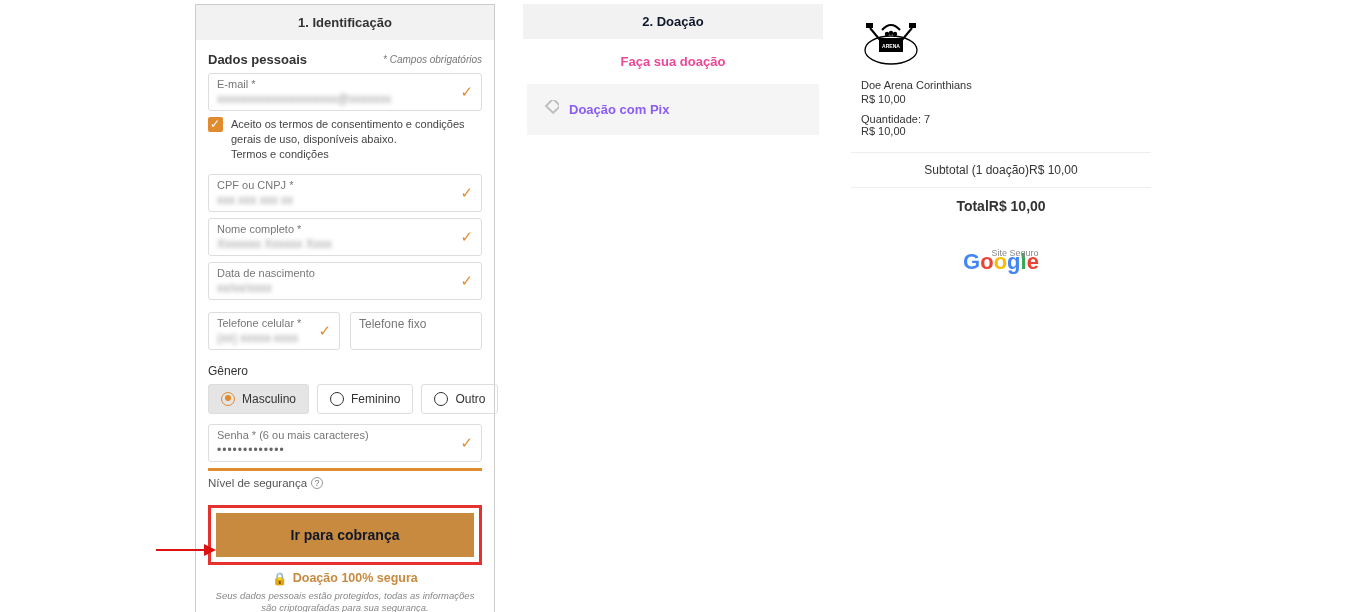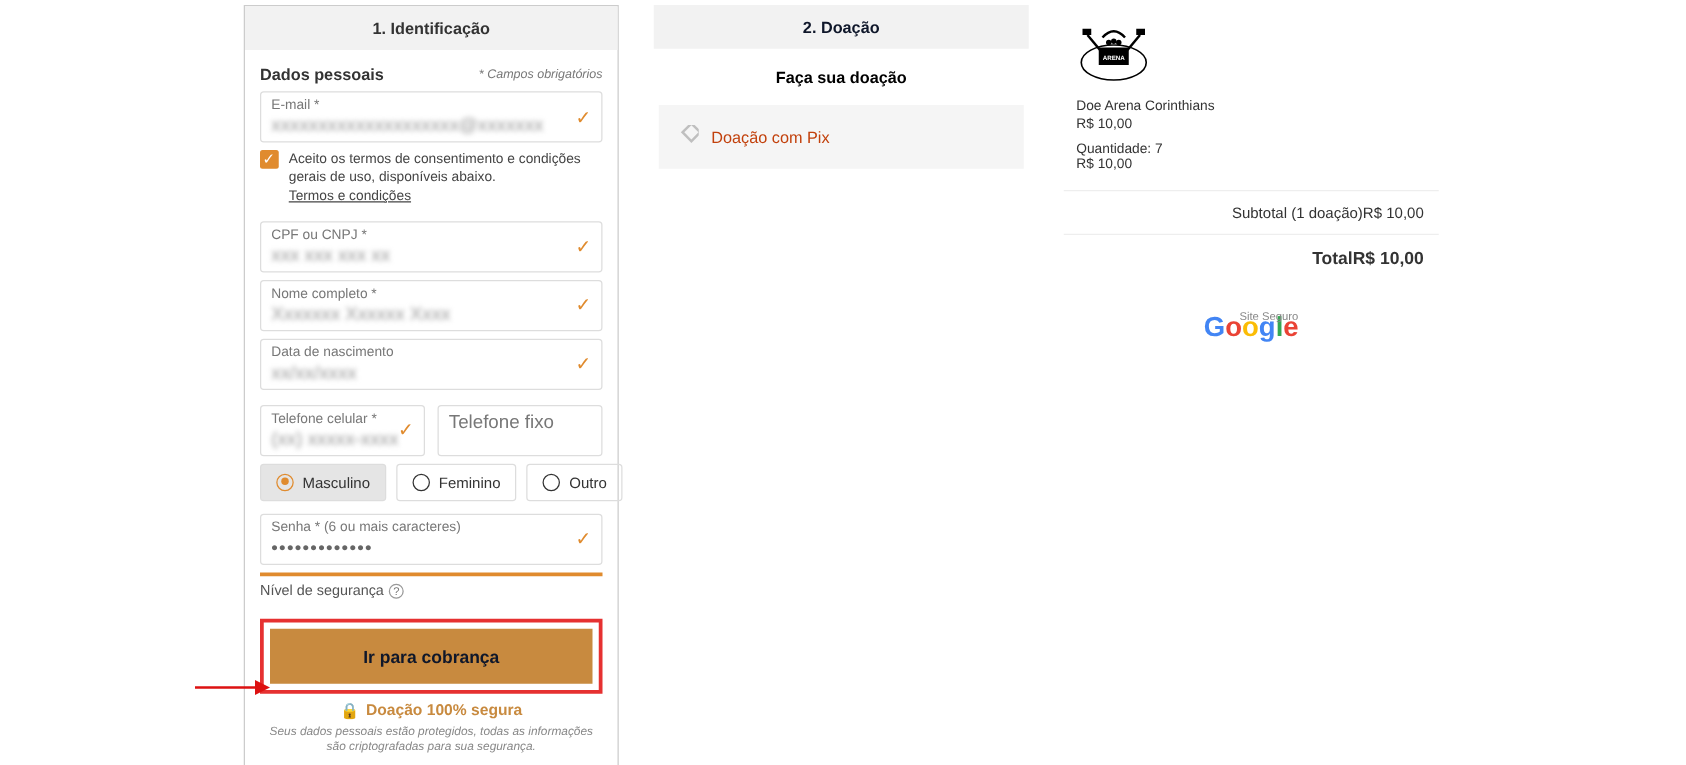--- a/index.html
+++ b/index.html
@@ -22,49 +22,50 @@
     text-align: center;
     font-weight: bold;
     padding: 10px 0;
     font-size: 13px;
   }
   .panel.middle { width: 300px; }
   .panel.middle .panel-header { color: #0f172a; }
   .middle-sub {
     text-align: center;
     font-weight: bold;
-    color: #000000;
+    color: #ec4899;
     font-size: 13px;
     margin: 15px 0;
   }
   .pix-row {
     background: #f5f5f5;
-    color: #c2410c;
+    color: #8b5cf6;
     padding: 16px;
     display: flex;
     align-items: center;
     gap: 10px;
     font-size: 13px;
     margin: 0 4px;
+    font-weight: bold;
   }
 
   .body-pad { padding: 12px 12px 16px 12px; }
   .section-head { display:flex; justify-content: space-between; align-items: center; margin-bottom: 6px;}
   .section-title { font-weight: bold; font-size: 13px; }
   .req-note { font-size: 10px; font-style: italic; color: #777; }
 
   .field { border:1px solid #ddd; border-radius:3px; margin:6px 0 6px 0; position:relative; background:#fff; padding:4px 20px 4px 8px; }
   .field-label { font-size: 11px; color:#777; margin-bottom: 2px; display:block; }
-  .field-value { font-size: 15px; color:#999; letter-spacing:0; filter: blur(2px); user-select: none; }
+  .field-value { font-size: 12px; color:#999; letter-spacing:0; filter: blur(2px); user-select: none; }
   .checkmark { position:absolute; right:8px; top:50%; transform:translateY(-50%); color:#e08b2e; font-size:15px; }
 
   .consent { display:flex; gap:8px; font-size:11px; color:#444; margin:6px 0 12px 0; line-height:1.35; }
   .consent .box { width:15px; height:15px; background:#e08b2e; border-radius:2px; position:relative; flex-shrink:0; }
   .consent .box::after { content:"✓"; color:#fff; position:absolute; left:2px; top:-1px; font-size:12px;}
-  .consent .link { text-decoration: underline; cursor:pointer; }
+  .consent .link { cursor:pointer; }
 
   .row-two { display:flex; gap:10px; }
   .row-two > * { flex:1; }
 
   .field.plain .field-value { filter:none; color:#555; }
 
   .gender-label { font-size:12px; margin:8px 0 6px 0; }
   .gender-row { display:flex; gap:8px; }
   .radio-box { border:1px solid #ddd; border-radius:3px; padding:7px 12px; display:flex; align-items:center; gap:7px; font-size:12px; cursor:pointer; }
   .radio-box.sel { background:#e5e5e5; }
@@ -85,21 +86,21 @@
 
   .arrow { position:absolute; left:-40px; top:535px; width:60px; pointer-events:none; }
   .panel.bordered { position:relative; }
 
   .summary { width:300px; }
   .summary .panel-header { background:#f2f2f2; font-size:13px; }
   .item-row { display:flex; gap:10px; padding:15px 10px;flex-direction:column; }
   .logo-box { width:60px; height:50px; display:flex; align-items:center; justify-content:center; }
   .item-info { font-size:11px; flex:1; }
   .item-info .name { margin-bottom:2px; }
-  .tot-row { display:flex; justify-content:flex-end; padding:10px 12px; font-size:12px; }
+  .tot-row { display:flex; justify-content:center; padding:10px 12px; font-size:12px; }
   .tot-row.big { font-weight:bold; font-size:14px; }
   .hr { height:1px; background:#eee; }
 
   .google-wrap { text-align:center; margin-top:25px; }
   .google-small { font-size:9px; color:#888; }
   .google-letters { font-weight:bold; font-size:22px; }
 
   .help-icon { display:inline-block; width:12px; height:12px; border:1px solid #999; border-radius:50%; font-size:9px; line-height:11px; text-align:center; color:#777;}
 </style>
 </head>
@@ -151,20 +152,21 @@
         <div class="field">
           <span class="field-label">Telefone celular *</span>
           <span class="field-value">(xx) xxxxx-xxxx</span>
           <span class="checkmark">✓</span>
         </div>
         <div class="field plain">
           <span class="field-value" style="filter:none;color:#777;">Telefone fixo</span>
         </div>
       </div>
 
+      <div class="gender-label">Gênero</div>
       <div class="gender-row">
         <div class="radio-box sel">
           <span class="radio-outer"></span>
           <span>Masculino</span>
         </div>
         <div class="radio-box">
           <span class="radio-outer"></span>
           <span>Feminino</span>
         </div>
         <div class="radio-box">

